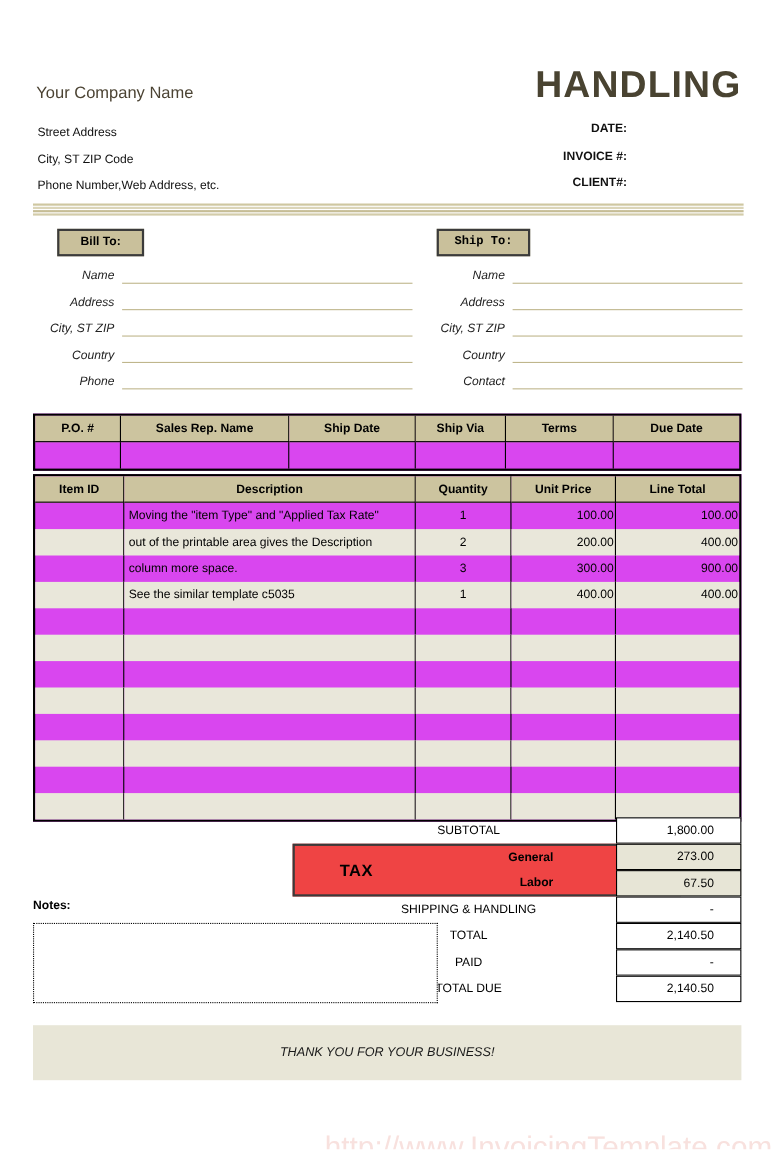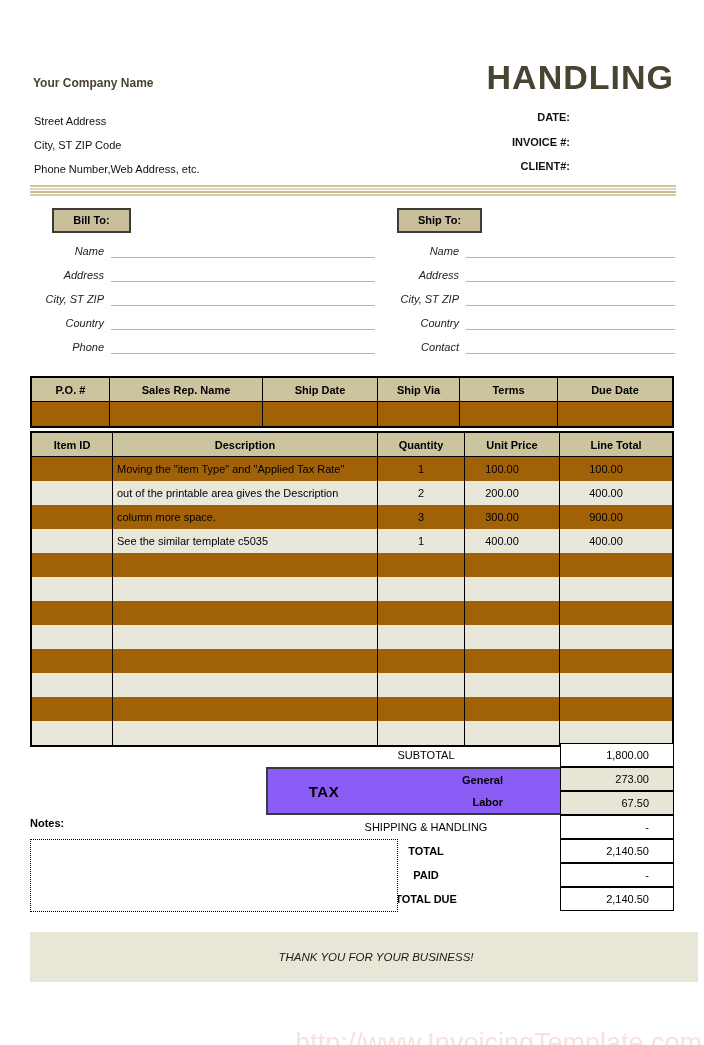--- a/index.html
+++ b/index.html
@@ -1,82 +1,82 @@
 <!DOCTYPE html>
 <html><head>
 <meta charset="utf-8">
 <style>
   html,body{margin:0;padding:0;background:#fff;}
   .page{position:relative;width:704px;height:1045px;background:#fff;overflow:hidden;
         font-family:"Liberation Sans",sans-serif;color:#000;font-size:11px;}
   .abs{position:absolute;}
 
   
-  .company{left:33px;top:76px;font-size:12px;font-weight:bold;color:#4b4333;}
+  .company{left:33px;top:76px;font-size:15px;font-weight:normal;color:#4b4333;}
   .addr{left:34px;width:300px;height:14px;line-height:14px;color:#111;}
   .doc-title{right:30px;top:58px;font-size:34px;font-weight:bold;color:#494331;letter-spacing:1px;}
   .meta{left:340px;width:230px;height:14px;line-height:14px;text-align:right;font-weight:bold;color:#111;}
 
   .divider{left:30px;top:185px;width:646px;height:12px;
     background:
       linear-gradient(#cfc7a1,#cfc7a1) 0 0/100% 2px no-repeat,
       linear-gradient(#dbd5b9,#dbd5b9) 0 3px/100% 2px no-repeat,
       linear-gradient(#c6bd95,#c6bd95) 0 6px/100% 2px no-repeat,
       linear-gradient(#d3cca9,#d3cca9) 0 9px/100% 2px no-repeat;}
 
   
   .party-box{top:208px;height:25px;background:#c9c09b;border:2px solid #3b3b3b;
     font-weight:bold;text-align:center;line-height:21px;box-sizing:border-box;margin-left:20px;}
   .bill-box{left:32px;width:79px;}
-  .ship-box{left:377px;width:85px;}
+  .ship-box{left:377px;width:85px;font-family:Liberation Mono, monospace;}
   .party-rows{top:234px;}
   .bill-rows{left:32px;width:343px;}
   .ship-rows{left:377px;width:298px;}
   .party-row{display:flex;align-items:flex-end;height:24px;}
   .party-label{font-style:italic;text-align:right;color:#222;padding-bottom:1px;}
   .bill-rows .party-label{width:72px;}
   .ship-rows .party-label{width:82px;}
   .fill-line{flex:1;margin-left:7px;border-bottom:1px solid #bfb68c;height:20px;}
 
   
-  .grid-table{box-sizing:border-box;border:2px solid #000;display:grid;background:#a16207;}
+  .grid-table{box-sizing:border-box;border:2px solid #000;display:grid;background:#d946ef;}
   .po-table{left:30px;top:376px;width:644px;grid-template-columns:78px 153px 115px 82px 98px 114px;
     grid-auto-rows:24px;}
   .items-table{left:30px;top:431px;width:644px;grid-template-columns:81px 265px 87px 95px 112px;
     grid-auto-rows:24px;}
   .th{background:#ccc49f;font-weight:bold;text-align:center;line-height:23px;
     border-bottom:1px solid #000;box-sizing:border-box;}
   .cell{box-sizing:border-box;line-height:24px;overflow:hidden;white-space:nowrap;}
   .vline{border-right:1px solid #000;}
   .alt{background:#e9e7da;}
   .c-left{text-align:left;padding-left:4px;}
   .c-center{text-align:center;}
-  .c-right{text-align:center;padding-right:20px;}
+  .c-right{text-align:right;padding-right:1px;}
 
   
   .tot-label{left:300px;width:256px;height:24px;line-height:24px;text-align:center;padding-right:4px;box-sizing:border-box;}
-  .bold{font-weight:bold;}
+  .bold{font-weight:normal;}
   .val-stack{left:560px;top:743px;width:114px;}
   .val-cell{box-sizing:border-box;height:24px;border:1px solid #000;line-height:22px;
     text-align:right;padding-right:24px;background:#fff;}
   .val-tan{background:#e7e5d6;}
-  .tax-box{left:266px;top:767px;width:353px;height:48px;background:#8b5cf6;
+  .tax-box{left:266px;top:767px;width:353px;height:48px;background:#ef4444;
     border:2px solid #3a3a3a;box-sizing:border-box;display:flex;}
   .tax-title{width:112px;display:flex;align-items:center;justify-content:center;
     font-weight:bold;font-size:15px;letter-spacing:0.5px;}
   .tax-rows{flex:1;display:flex;flex-direction:column;justify-content:center;}
   .tax-row{display:flex;height:22px;line-height:22px;}
   .tax-name{flex:1;text-align:right;font-weight:bold;}
   .tax-rate{width:100px;text-align:right;padding-right:14px;}
 
   
   .notes-label{left:30px;top:817px;font-weight:bold;}
   .notes-box{left:30px;top:839px;width:368px;height:73px;border:1px dotted #000;box-sizing:border-box;background:#fff;}
   .footer-band{left:30px;top:932px;width:644px;height:50px;background:#e8e6d7;
-    display:flex;align-items:center;justify-content:center;font-style:italic;font-size:11.5px;color:#1a1a1a;padding-left:24px;}
+    display:flex;align-items:center;justify-content:center;font-style:italic;font-size:11.5px;color:#1a1a1a;}
   .watermark{right:2px;top:1008px;font-family:Liberation Sans, sans-serif;font-size:27px;
     color:#f8e1de;white-space:nowrap;margin-top:20px;}
 </style>
 </head>
 <body>
 
 <div class="page">
 
   <div class="abs company">Your Company Name</div>
   <div class="abs addr" style="top:114px">Street Address</div>

